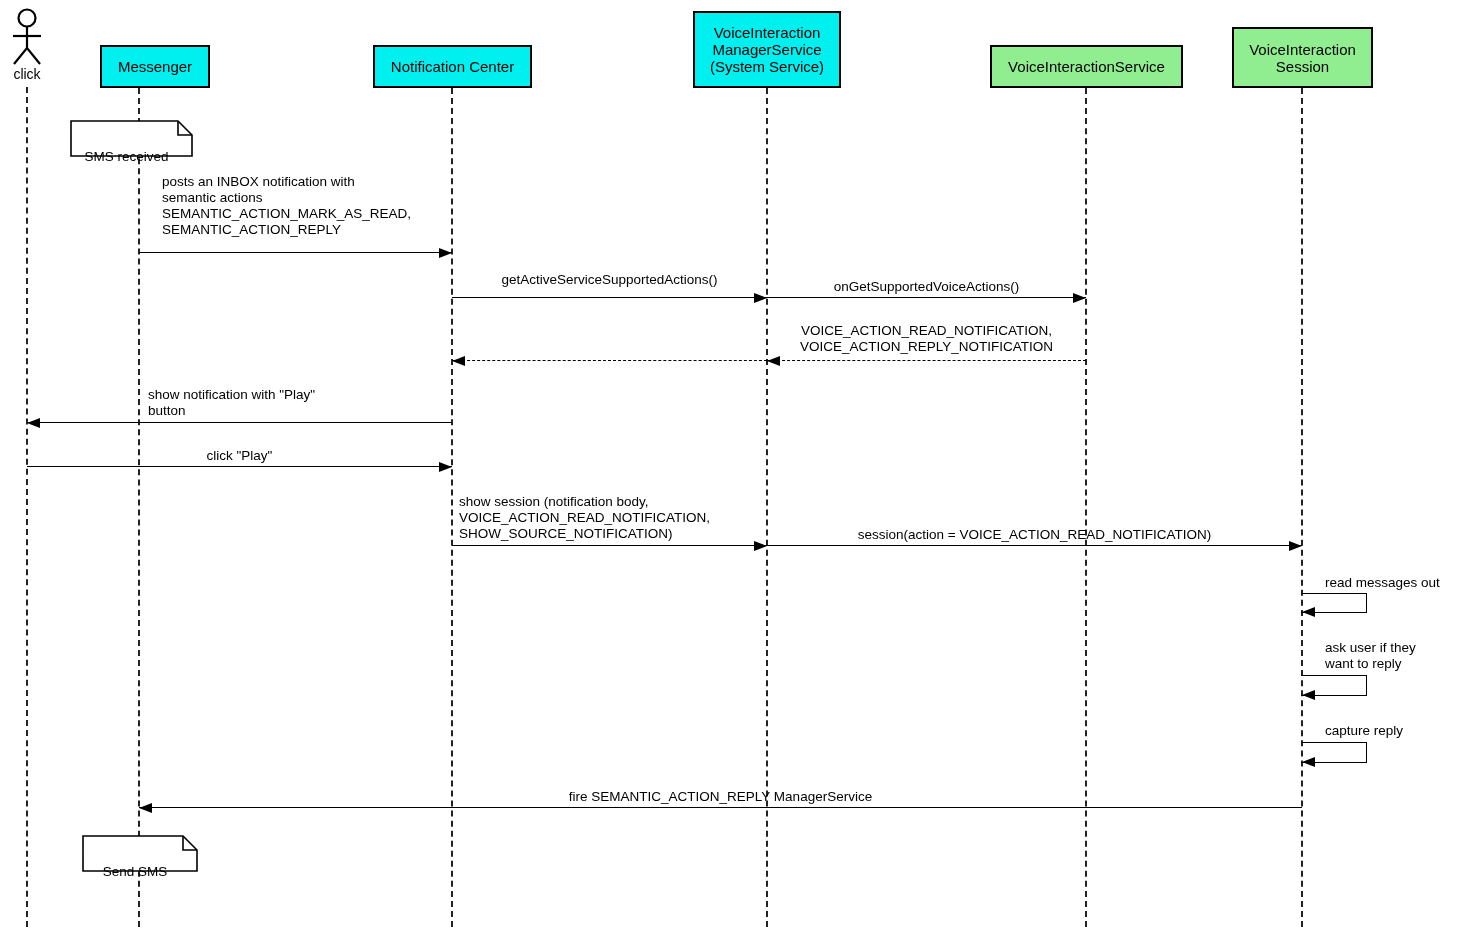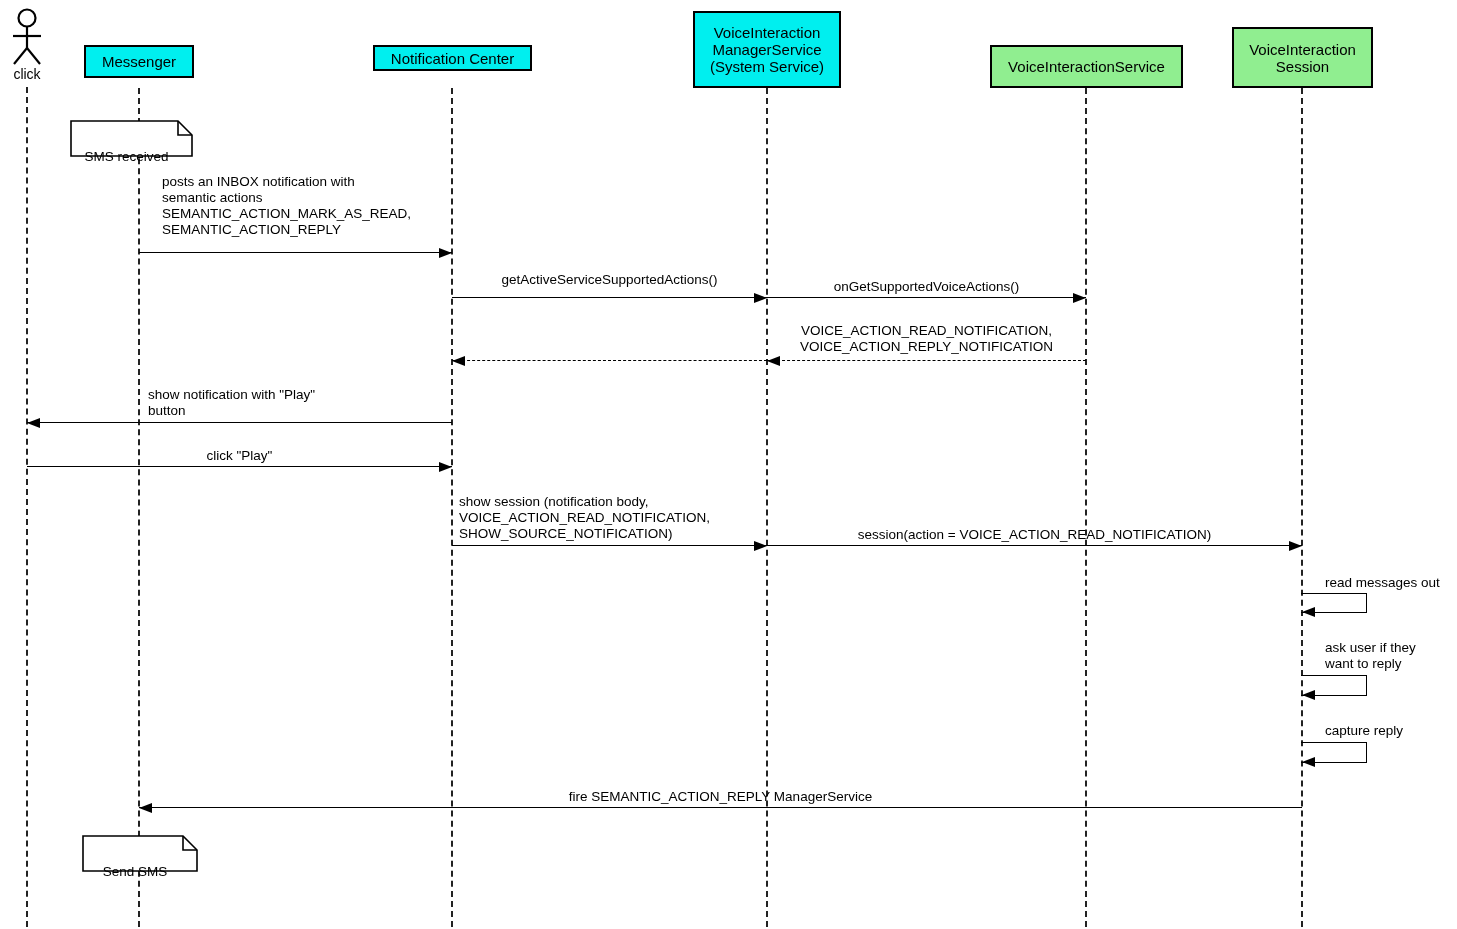--- a/index.html
+++ b/index.html
@@ -43,22 +43,22 @@
 
   <svg style="position:absolute;left:7px;top:6px" width="40" height="60">
     <circle cx="20" cy="12" r="8.5" fill="none" stroke="#000" stroke-width="2.2"></circle>
     <line x1="20" y1="20.5" x2="20" y2="42" stroke="#000" stroke-width="2.2"></line>
     <line x1="6" y1="30" x2="34" y2="30" stroke="#000" stroke-width="2.2"></line>
     <line x1="20" y1="42" x2="7" y2="58" stroke="#000" stroke-width="2.2"></line>
     <line x1="20" y1="42" x2="33" y2="58" stroke="#000" stroke-width="2.2"></line>
   </svg>
   <div class="actor-label" style="left:4px;top:66px;width:46px">click</div>
 
-  <div class="box kind-cyan" style="left:84px;top:45px;width:110px;height:33px">Messenger</div>
-  <div class="box kind-cyan" style="left:373px;top:45px;width:159px;height:26px">Notification Center</div>
+  <div class="box kind-cyan" style="left:100px;top:45px;width:110px;height:43px">Messenger</div>
+  <div class="box kind-cyan" style="left:373px;top:45px;width:159px;height:43px">Notification Center</div>
   <div class="box kind-cyan" style="left:693px;top:11px;width:148px;height:77px">VoiceInteraction
 ManagerService
 (System Service)</div>
   <div class="box kind-green" style="left:990px;top:45px;width:193px;height:43px">VoiceInteractionService</div>
   <div class="box kind-green" style="left:1232px;top:27px;width:141px;height:61px">VoiceInteraction
 Session</div>
 
   <div class="note" style="left:70px;top:120px;width:123px;height:37px">
     <svg width="123" height="37">
       <polygon points="1,1 108,1 122,15 122,36 1,36" fill="#fff" stroke="#000" stroke-width="1.6"></polygon>

